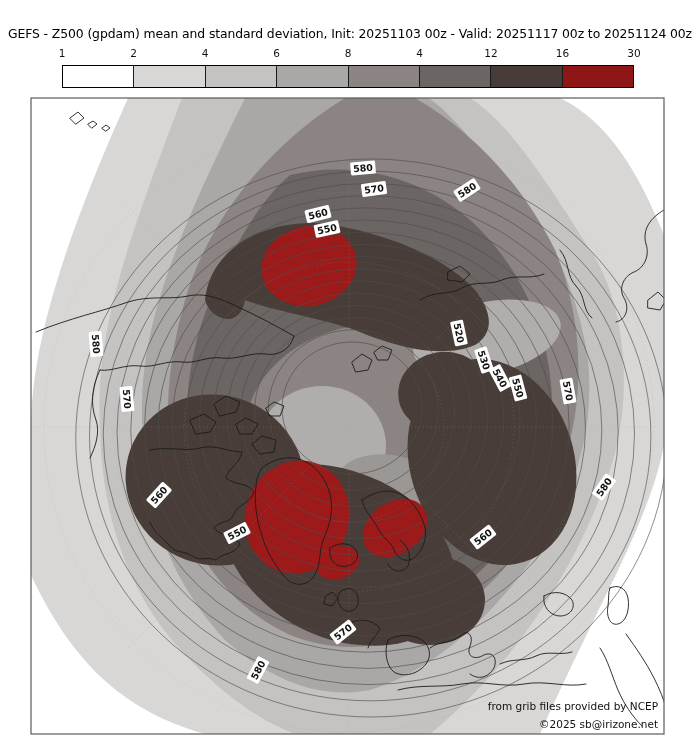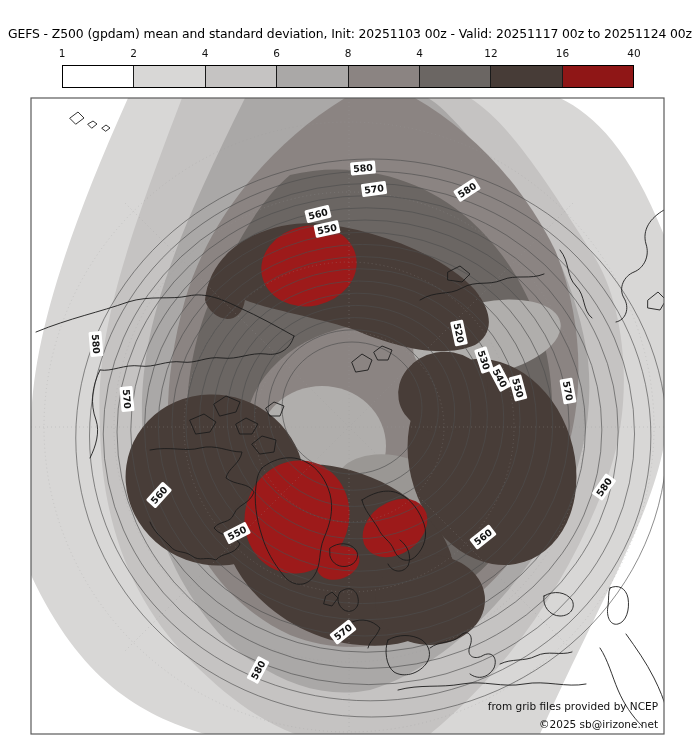--- a/index.html
+++ b/index.html
@@ -22,21 +22,21 @@
 
 <div class="cbar-ticks">
     <span style="left: 0%;">1</span>
     <span style="left: 12.5%;">2</span>
     <span style="left: 25%;">4</span>
     <span style="left: 37.5%;">6</span>
     <span style="left: 50%;">8</span>
     <span style="left: 62.5%;">4</span>
     <span style="left: 75%;">12</span>
     <span style="left: 87.5%;">16</span>
-    <span style="left: 100%;">40</span>
+    <span style="left: 100%;">30</span>
   </div>
 <div class="cbar">
     <div class="cell" style="background: rgb(255, 255, 255);"></div>
     <div class="cell" style="background: rgb(216, 215, 214);"></div>
     <div class="cell" style="background: rgb(197, 195, 194);"></div>
     <div class="cell" style="background: rgb(170, 168, 167);"></div>
     <div class="cell" style="background: rgb(139, 132, 130);"></div>
     <div class="cell" style="background: rgb(107, 102, 99);"></div>
     <div class="cell" style="background: rgb(71, 60, 55);"></div>
     <div class="cell" style="background: rgb(143, 22, 22);"></div>

